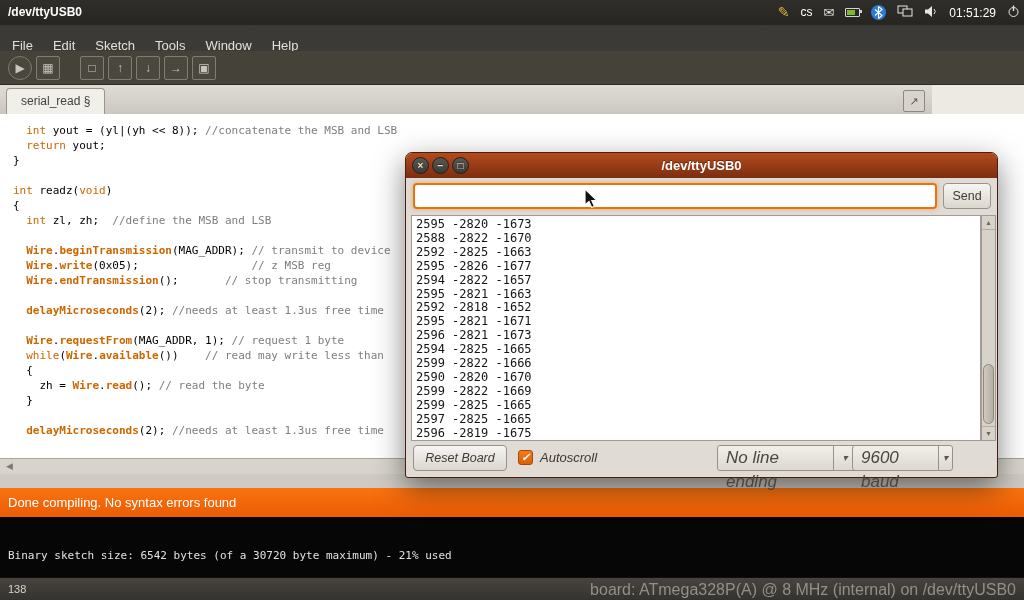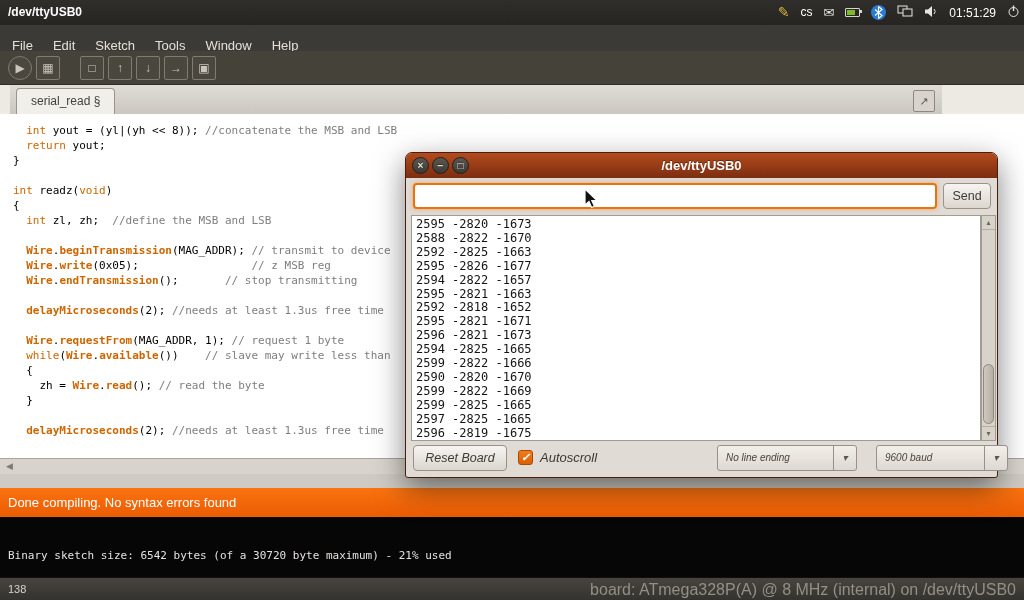--- a/index.html
+++ b/index.html
@@ -28,21 +28,21 @@
   
   .toolbar{position:absolute;left:0;top:51px;width:1024px;height:34px;background:#454239;
     border-bottom:1px solid #2E2C28;display:flex;align-items:center;padding-left:8px;box-sizing:border-box;gap:4px;}
   .tool-btn{width:22px;height:22px;border:1px solid #817C73;border-radius:2px;color:#C9C5BC;
     font-size:12px;line-height:22px;text-align:center;background:rgba(255,255,255,0.03);}
   .tool-btn.round{border-radius:50%;}
   .tool-btn.gap-left{margin-left:16px;}
 
   
   .tab-strip{position:absolute;left:0;top:85px;width:932px;height:29px;
-    background:linear-gradient(#DFDCD6,#CBC7C0);border-bottom:1px solid #9C968E;margin-left:10px;}
+    background:linear-gradient(#DFDCD6,#CBC7C0);border-bottom:1px solid #9C968E;}
   .tab{position:absolute;left:6px;bottom:0;height:25px;background:#F1EFEA;
     border:1px solid #9A948C;border-bottom:none;border-radius:4px 4px 0 0;
     padding:0 14px;line-height:25px;font-size:12px;color:#45413B;}
   .tab-menu-btn{position:absolute;right:7px;top:5px;width:20px;height:20px;border:1px solid #8D877F;
     border-radius:2px;background:#D8D4CD;color:#5B564F;font-size:11px;line-height:20px;text-align:center;}
 
   
   .editor{position:absolute;left:0;top:114px;width:1024px;height:344px;background:#FFFFFF;overflow:hidden;}
   .code-area{padding:9px 0 0 13px;font-family:"DejaVu Sans Mono",monospace;font-size:11px;line-height:15px;color:#000;}
   .code-line{white-space:pre;min-height:15px;}
@@ -92,24 +92,24 @@
   .vs-thumb{position:absolute;left:1px;top:148px;width:11px;height:60px;border-radius:6px;
     background:linear-gradient(90deg,#CFC9C0,#B5AEA3);border:1px solid #8F887E;box-sizing:border-box;}
   .sm-controls{position:absolute;left:0;top:292px;width:100%;height:28px;font-style:italic;}
   .reset-btn{position:absolute;left:7px;top:0;width:94px;height:26px;line-height:24px;}
   .checkbox{position:absolute;left:112px;top:5px;width:15px;height:15px;border-radius:3px;
     background:linear-gradient(#EF7D1F,#DB5F06);border:1px solid #A84A05;box-sizing:border-box;
     color:#fff;font-size:11px;font-weight:bold;line-height:13px;text-align:center;}
   .chk-label{position:absolute;left:134px;top:0;line-height:26px;font-size:13px;color:#3A3733;}
   .combo{position:absolute;top:0;height:26px;display:flex;background:linear-gradient(#F2EFEA,#DDD8D1);
     border:1px solid #97918A;border-radius:3px;box-sizing:border-box;}
-  .combo .txt{flex:1;font-size:10px;color:#4A463F;line-height:24px;padding-left:8px;}
+  .combo .txt{flex:1;font-size:17px;color:#4A463F;line-height:24px;padding-left:8px;}
   .combo .arrow{width:22px;border-left:1px solid #97918A;text-align:center;line-height:24px;font-size:10px;color:#5A564F;}
   .combo.line-ending{left:311px;width:140px;}
-  .combo.baud{left:470px;width:132px;gap:39px;}
+  .combo.baud{left:446px;width:101px;gap:39px;}
 
   .cursor{position:absolute;left:583px;top:188px;z-index:50;}
 </style>
 </head>
 <body>
 
 <div class="screen">
 
   <div class="top-panel">
     <span class="panel-title">/dev/ttyUSB0</span>
@@ -182,21 +182,21 @@
         <div class="code-line"><span class="tk-p">{</span></div>
         <div class="code-line"><span class="tk-p">  </span><span class="tk-kw">int</span><span class="tk-p"> zl, zh;  </span><span class="tk-cm">//define the MSB and LSB</span></div>
         <div class="code-line">&nbsp;</div>
         <div class="code-line"><span class="tk-p">  </span><span class="tk-fn">Wire</span><span class="tk-p">.</span><span class="tk-fn">beginTransmission</span><span class="tk-p">(MAG_ADDR); </span><span class="tk-cm">// transmit to device</span></div>
         <div class="code-line"><span class="tk-p">  </span><span class="tk-fn">Wire</span><span class="tk-p">.</span><span class="tk-fn">write</span><span class="tk-p">(0x05);                 </span><span class="tk-cm">// z MSB reg</span></div>
         <div class="code-line"><span class="tk-p">  </span><span class="tk-fn">Wire</span><span class="tk-p">.</span><span class="tk-fn">endTransmission</span><span class="tk-p">();       </span><span class="tk-cm">// stop transmitting</span></div>
         <div class="code-line">&nbsp;</div>
         <div class="code-line"><span class="tk-p">  </span><span class="tk-fn">delayMicroseconds</span><span class="tk-p">(2); </span><span class="tk-cm">//needs at least 1.3us free time</span></div>
         <div class="code-line">&nbsp;</div>
         <div class="code-line"><span class="tk-p">  </span><span class="tk-fn">Wire</span><span class="tk-p">.</span><span class="tk-fn">requestFrom</span><span class="tk-p">(MAG_ADDR, 1); </span><span class="tk-cm">// request 1 byte</span></div>
-        <div class="code-line"><span class="tk-p">  </span><span class="tk-kw">while</span><span class="tk-p">(</span><span class="tk-fn">Wire</span><span class="tk-p">.</span><span class="tk-fn">available</span><span class="tk-p">())    </span><span class="tk-cm">// slave may write less than</span></div>
+        <div class="code-line"><span class="tk-p">  </span><span class="tk-kw">while</span><span class="tk-p">(</span><span class="tk-fn">Wire</span><span class="tk-p">.</span><span class="tk-fn">available</span><span class="tk-p">())    </span><span class="tk-cm">// read may write less than</span></div>
         <div class="code-line"><span class="tk-p">  {</span></div>
         <div class="code-line"><span class="tk-p">    zh = </span><span class="tk-fn">Wire</span><span class="tk-p">.</span><span class="tk-fn">read</span><span class="tk-p">(); </span><span class="tk-cm">// read the byte</span></div>
         <div class="code-line"><span class="tk-p">  }</span></div>
         <div class="code-line">&nbsp;</div>
         <div class="code-line"><span class="tk-p">  </span><span class="tk-fn">delayMicroseconds</span><span class="tk-p">(2); </span><span class="tk-cm">//needs at least 1.3us free time</span></div>
       </div>
   </div>
   <div class="hscroll">
     <span class="hscroll-arrow">◀</span>
   </div>

